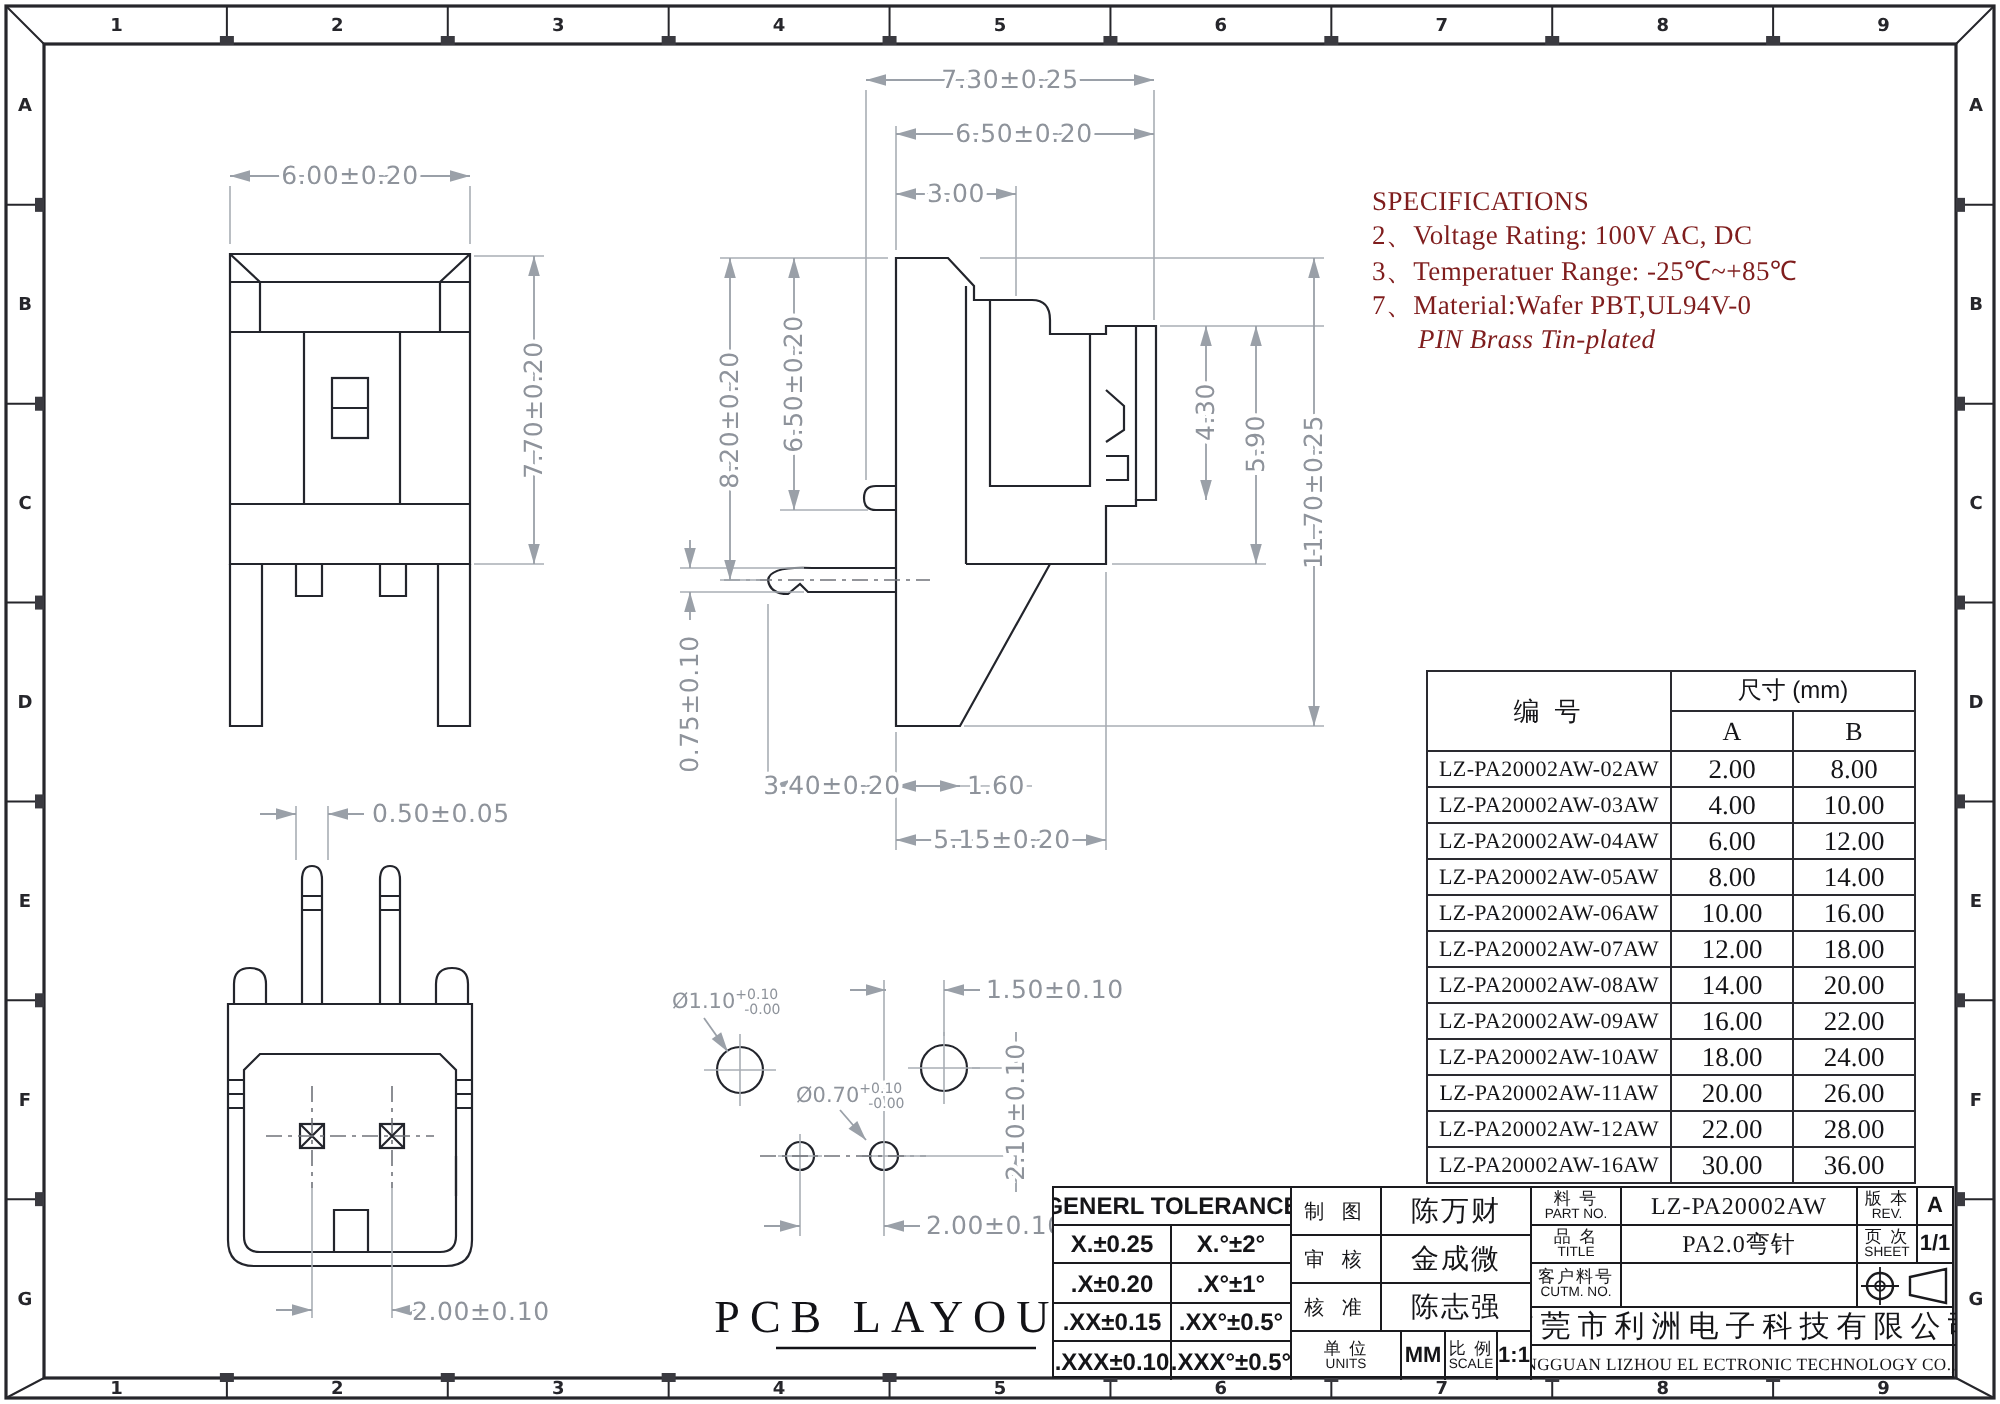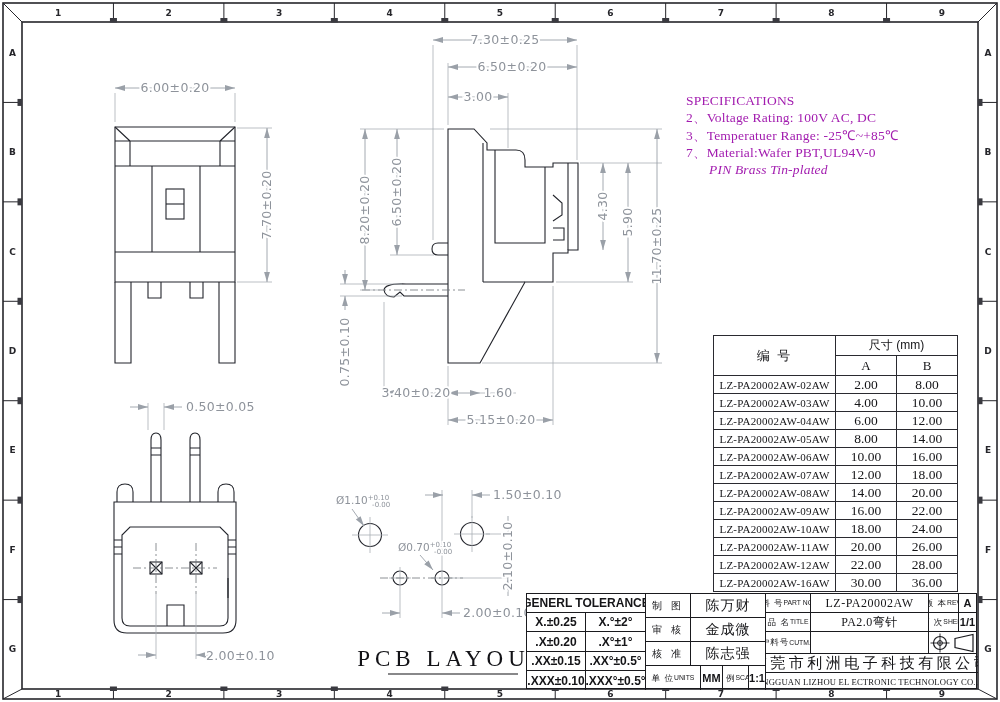--- a/index.html
+++ b/index.html
@@ -14,21 +14,21 @@
   .dt{font:12.5px "DejaVu Sans",sans-serif;fill:#8e939b;letter-spacing:0.3px;
       stroke:#fff;stroke-width:4px;paint-order:stroke;}
   .lt{font:10.5px "DejaVu Sans",sans-serif;fill:#8e939b;stroke:#fff;stroke-width:3px;paint-order:stroke;}
   .gl{font:bold 9px "DejaVu Sans",sans-serif;fill:#26262b;}
   .gb{stroke:#26262b;stroke-width:1;}
   .gt{fill:#3a3a40;}
   .frame{stroke:#26262b;fill:none;}
   .pcbt{font:23px "Liberation Serif",serif;fill:#121216;letter-spacing:5px;}
   
   .specs{position:absolute;left:686px;top:92px;width:292px;
-         font-family:"Liberation Serif",serif;font-size:13.5px;color:#a21caf;
+         font-family:"Liberation Serif",serif;font-size:13.5px;color:#7f1d1d;
          line-height:17.3px;letter-spacing:0.2px;white-space:nowrap;}
   .spec-cont{padding-left:23px;font-style:italic;}
   
   .ptable{position:absolute;left:713px;top:335px;width:244px;border-collapse:collapse;
           table-layout:fixed;background:#fff;}
   .ptable th,.ptable td{border:1px solid #2a2a30;padding:0;text-align:center;vertical-align:middle;
           overflow:hidden;white-space:nowrap;}
   .ptable thead th{height:19px;}
   .ptable td{height:17px;}
   .h-part{font-size:13px;font-weight:normal;letter-spacing:2px;}
@@ -38,21 +38,21 @@
   .ptable td.va,.ptable td.vb{font-family:"Liberation Serif",serif;font-size:13.5px;}
   
   .tblock{position:absolute;left:526px;top:593px;width:451px;height:96px;
           border:1.4px solid #1a1a1e;box-sizing:border-box;background:#fff;}
   .tc{position:absolute;box-sizing:border-box;border-right:1px solid #1a1a1e;border-bottom:1px solid #1a1a1e;
       display:flex;align-items:center;justify-content:center;text-align:center;overflow:hidden;white-space:nowrap;}
   .tc.noR{border-right:none;}  .tc.noB{border-bottom:none;}
   .tol{font-weight:bold;font-size:12px;}
   .role{font-size:10px;letter-spacing:3px;}
   .pname{font-size:14px;letter-spacing:1px;}
-  .t2{flex-direction:row;line-height:1.05;justify-content:center;}
+  .t2{flex-direction:column;line-height:1.05;justify-content:center;}
   .t2 .cn{font-size:8.5px;letter-spacing:1px;}
   .t2 .en{font-size:6.8px;}
   .bval{font-weight:bold;font-size:11px;}
   .serifv{font-family:"Liberation Serif",serif;font-size:12px;letter-spacing:0.5px;}
   .compcn{font-size:15px;letter-spacing:3.5px;}
   .compen{font-family:"Liberation Serif",serif;font-size:8.6px;letter-spacing:0.2px;}
 </style>
 </head>
 <body>
 

